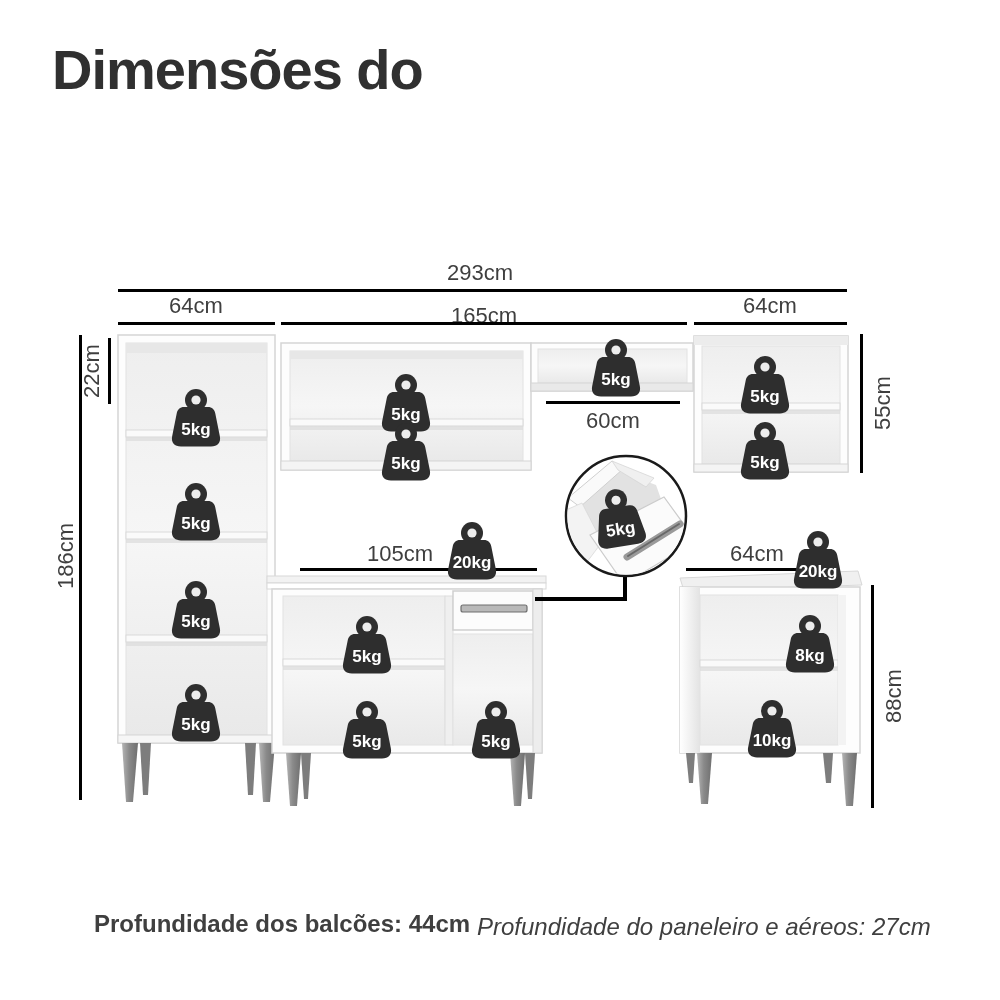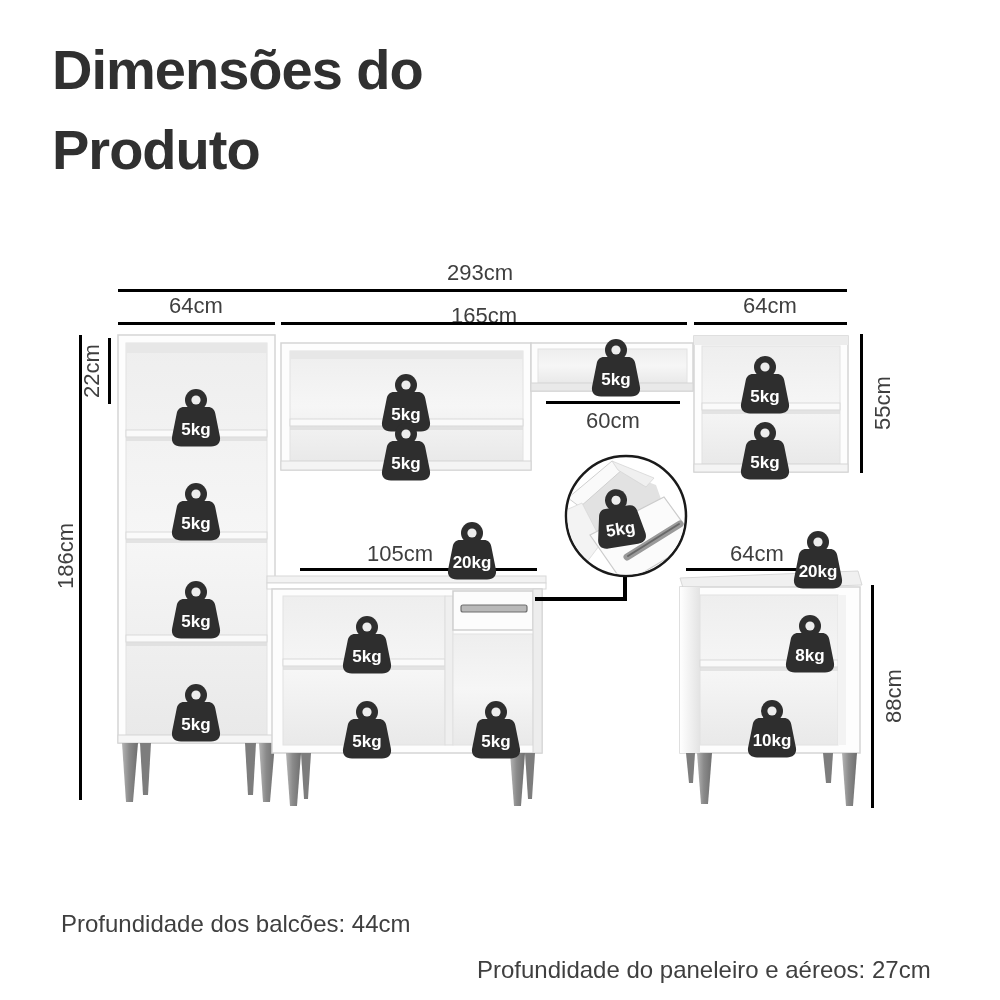--- a/index.html
+++ b/index.html
@@ -157,21 +157,20 @@
         <polygon points="566,510 582,503 602,542 584,566 566,548" fill="#f3f3f3" stroke="#d8d8d8" stroke-width="0.8"></polygon>
         <polygon points="590,535 664,497 696,541 624,584" fill="#fbfbfb" stroke="#cccccc" stroke-width="1.2"></polygon>
         <line x1="627" y1="557" x2="680" y2="524" stroke="#9a9a9a" stroke-width="7" stroke-linecap="round"></line>
         <line x1="628" y1="556" x2="679" y2="524" stroke="#686868" stroke-width="2" stroke-linecap="round"></line>
       </g>
     </g>
   </svg>
 
   <div class="abs title">
     <div>Dimensões do</div>
-    <div>Produto</div>
   </div>
 
   <div class="abs lines-layer" style="left:0;top:0;width:1000px;height:1000px;">
 
     <div class="abs dlabel" style="left:425px;top:260px;width:110px;">293cm</div>
     <div class="abs dline" style="left:118px;top:289px;width:729px;"></div>
 
     <div class="abs dlabel" style="left:146px;top:293px;width:100px;">64cm</div>
     <div class="abs dline" style="left:118px;top:322px;width:157px;"></div>
 
@@ -299,16 +298,16 @@
       </svg>
     <span class="badge-label">8kg</span>
   </div>
   <div class="abs badge" style="left:744px;top:699px;">
     <svg viewBox="0 0 56 62">
         <use href="#kettlebell"></use>
       </svg>
     <span class="badge-label">10kg</span>
   </div>
 
-  <div class="abs footer-text" style="left:61px;top:910px;">Profundidade dos balcões: 44cm</div>
-  <div class="abs footer-text" style="left:477px;top:956px;">Profundidade do paneleiro e aéreos: 27cm</div>
+  <div class="abs footer-text" style="left:94px;top:910px;font-weight:bold;">Profundidade dos balcões: 44cm</div>
+  <div class="abs footer-text" style="left:477px;top:913px;font-style:italic;">Profundidade do paneleiro e aéreos: 27cm</div>
 
 </div>
 
 </body></html>

